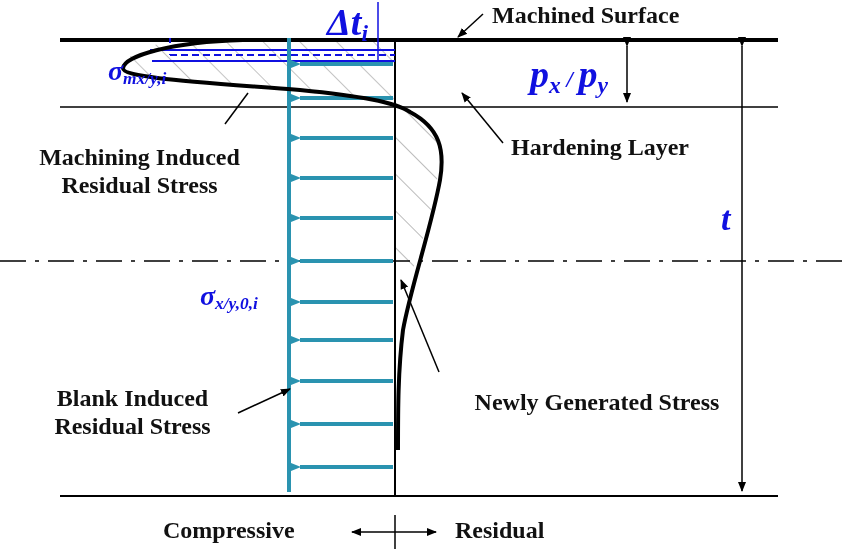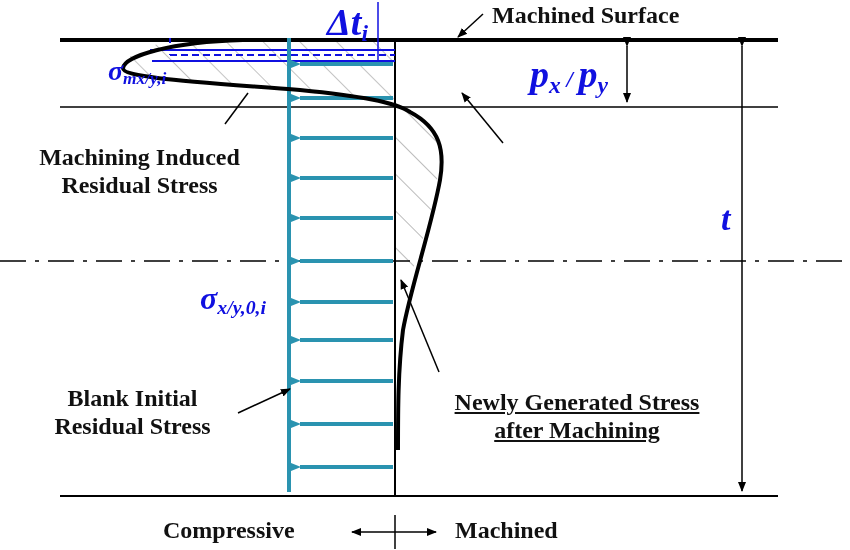--- a/index.html
+++ b/index.html
@@ -73,40 +73,40 @@
 </svg>
 
 <div class="lbl" style="left:492px;top:1px;">Machined Surface</div>
 
 <div class="lbl" style="left:2px;top:143px;width:275px;">
   <div>Machining Induced</div>
   <div>Residual Stress</div>
 </div>
 
 <div class="lbl" style="left:475px;top:133px;width:250px;">
+  <div>Hardening Layer</div>
 </div>
 
 <div class="lbl" style="left:30px;top:384px;width:205px;">
-  <div>Blank Initial</div>
+  <div>Blank Induced</div>
   <div>Residual Stress</div>
 </div>
 
-<div class="lbl" style="left:412px;top:388px;width:330px;text-decoration:underline;">
+<div class="lbl" style="left:432px;top:388px;width:330px;">
   <div>Newly Generated Stress</div>
-  <div>after Machining</div>
 </div>
 
 <div class="lbl" style="left:163px;top:516px;">Compressive</div>
-<div class="lbl" style="left:455px;top:516px;">Machined</div>
+<div class="lbl" style="left:455px;top:516px;">Residual</div>
 
 <div class="sym" style="left:108px;top:16px;font-size:28px;margin-top:39px;">
   <span>σ</span><sub>mx/y,i</sub>
 </div>
 <div class="sym" style="left:327px;top:0px;font-size:38px;">
   <span>Δt</span><sub>i</sub>
 </div>
 <div class="sym" style="left:530px;top:52px;font-size:38px;">
   <span>p</span><sub>x</sub><span style="font-size:0.6em"> / </span><span>p</span><sub>y</sub>
 </div>
 <div class="sym" style="left:721px;top:200px;font-size:34px;">t</div>
-<div class="sym" style="left:200px;top:280px;font-size:32px;">
+<div class="sym" style="left:200px;top:280px;font-size:28px;">
   <span>σ</span><sub>x/y,0,i</sub>
 </div>
 
 </body></html>

